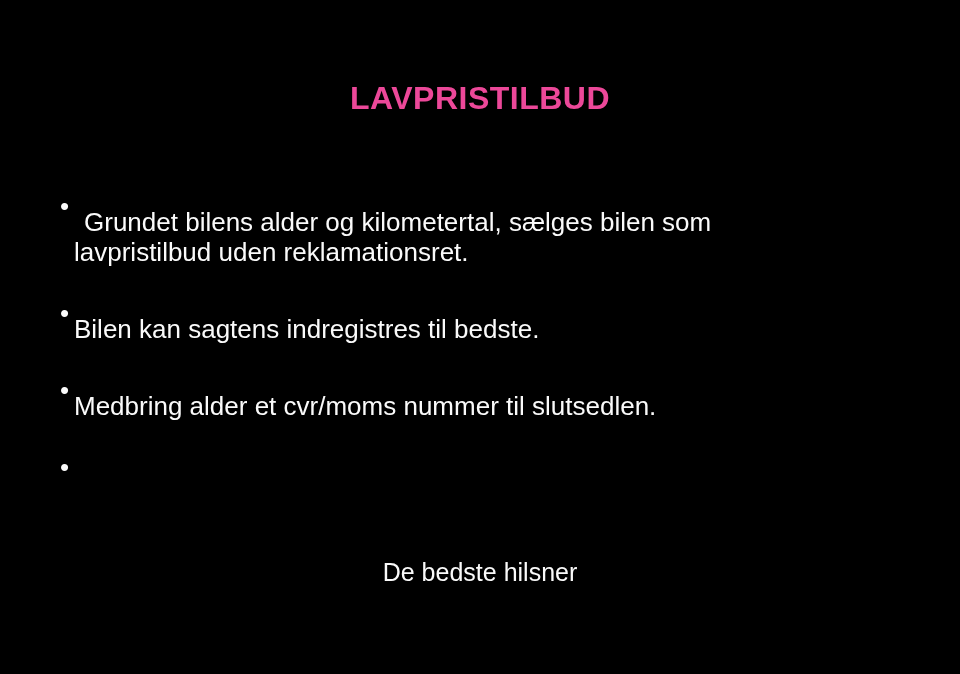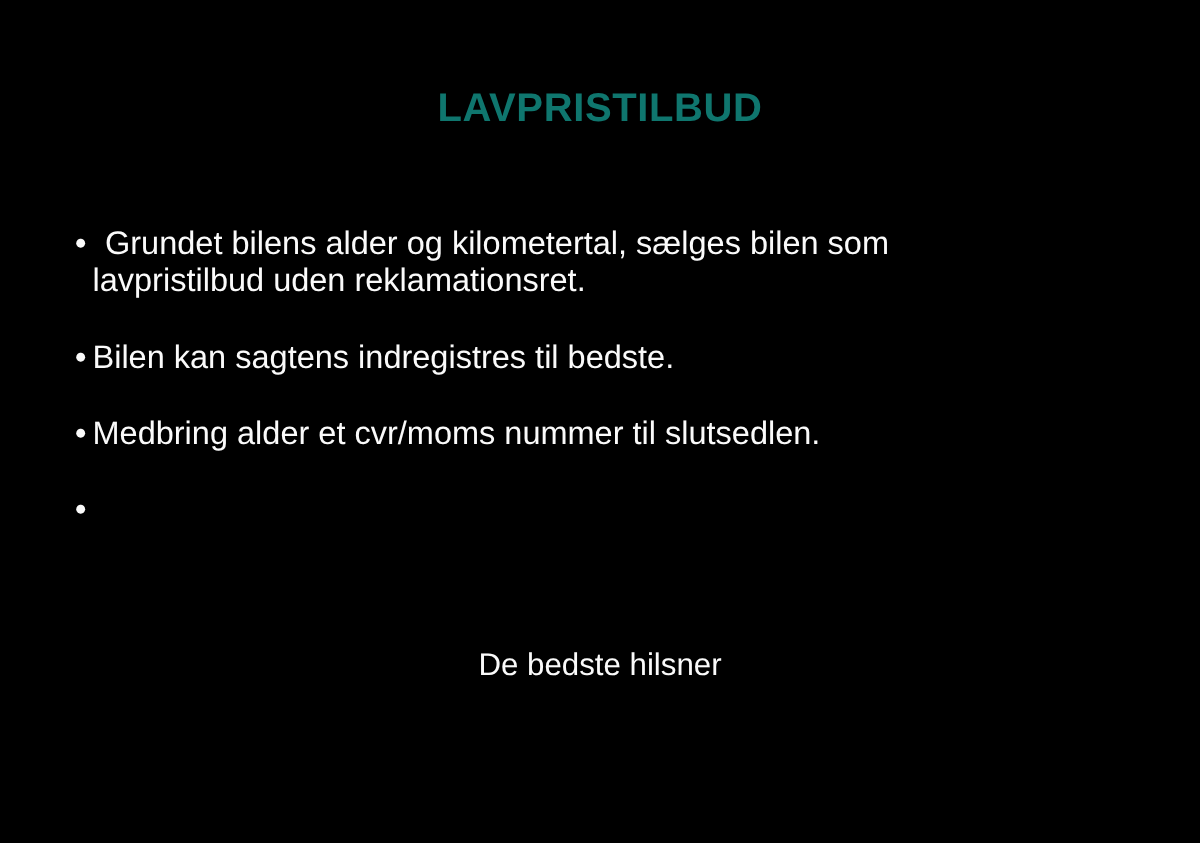--- a/index.html
+++ b/index.html
@@ -14,28 +14,28 @@
     font-family: "Liberation Sans", sans-serif;
     overflow: hidden;
     position: relative;
   }
   .slide {
     width: 960px;
     height: 674px;
     position: relative;
   }
   .slide-title {
-    margin: 4px;
+    margin: 16px;
     padding-top: 63px;
     text-align: center;
     font-size: 32px;
     font-weight: bold;
     letter-spacing: 0.5px;
     line-height: 1.2;
-    color: #0f766e;
+    color: #ec4899;
   }
   .bullet-list {
     list-style: none;
     margin: 74px 0 0 60px;
     padding: 0;
     width: 800px;
   }
   .bullet-item {
     display: flex;
     font-size: 26px;
@@ -46,27 +46,28 @@
   .bullet-item:last-child {
     margin-bottom: 0;
   }
   .bullet-marker {
     flex: 0 0 14px;
     width: 14px;
   }
   .bullet-text {
     flex: 0 1 auto;
     max-width: 776px;
+    margin-top: 16px;
   }
   
   .bullet-item.first .bullet-text {
     text-indent: 10px;
   }
   .closing {
-    margin-top: 94px;
+    margin-top: 74px;
     text-align: center;
     font-size: 25px;
     line-height: 32px;
     color: #fafafa;
   }
   .closing div {
     margin: 0;
   }
 </style>
 </head>

